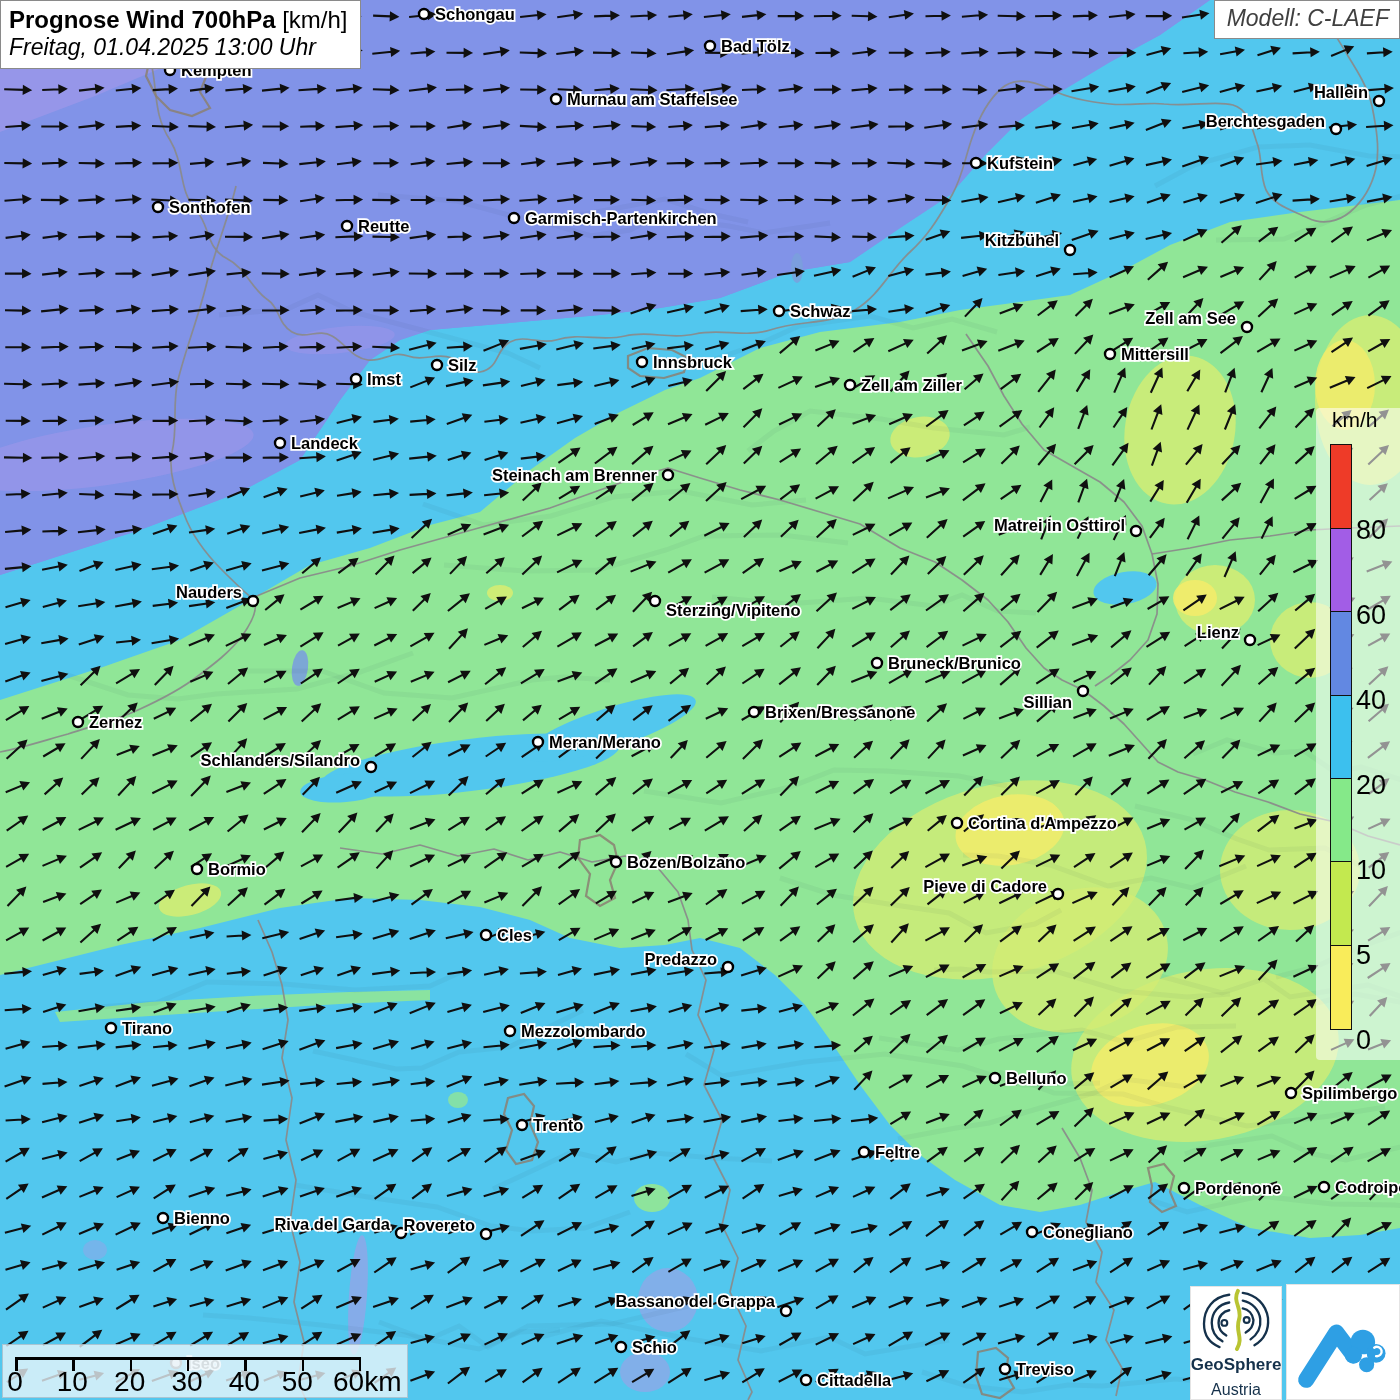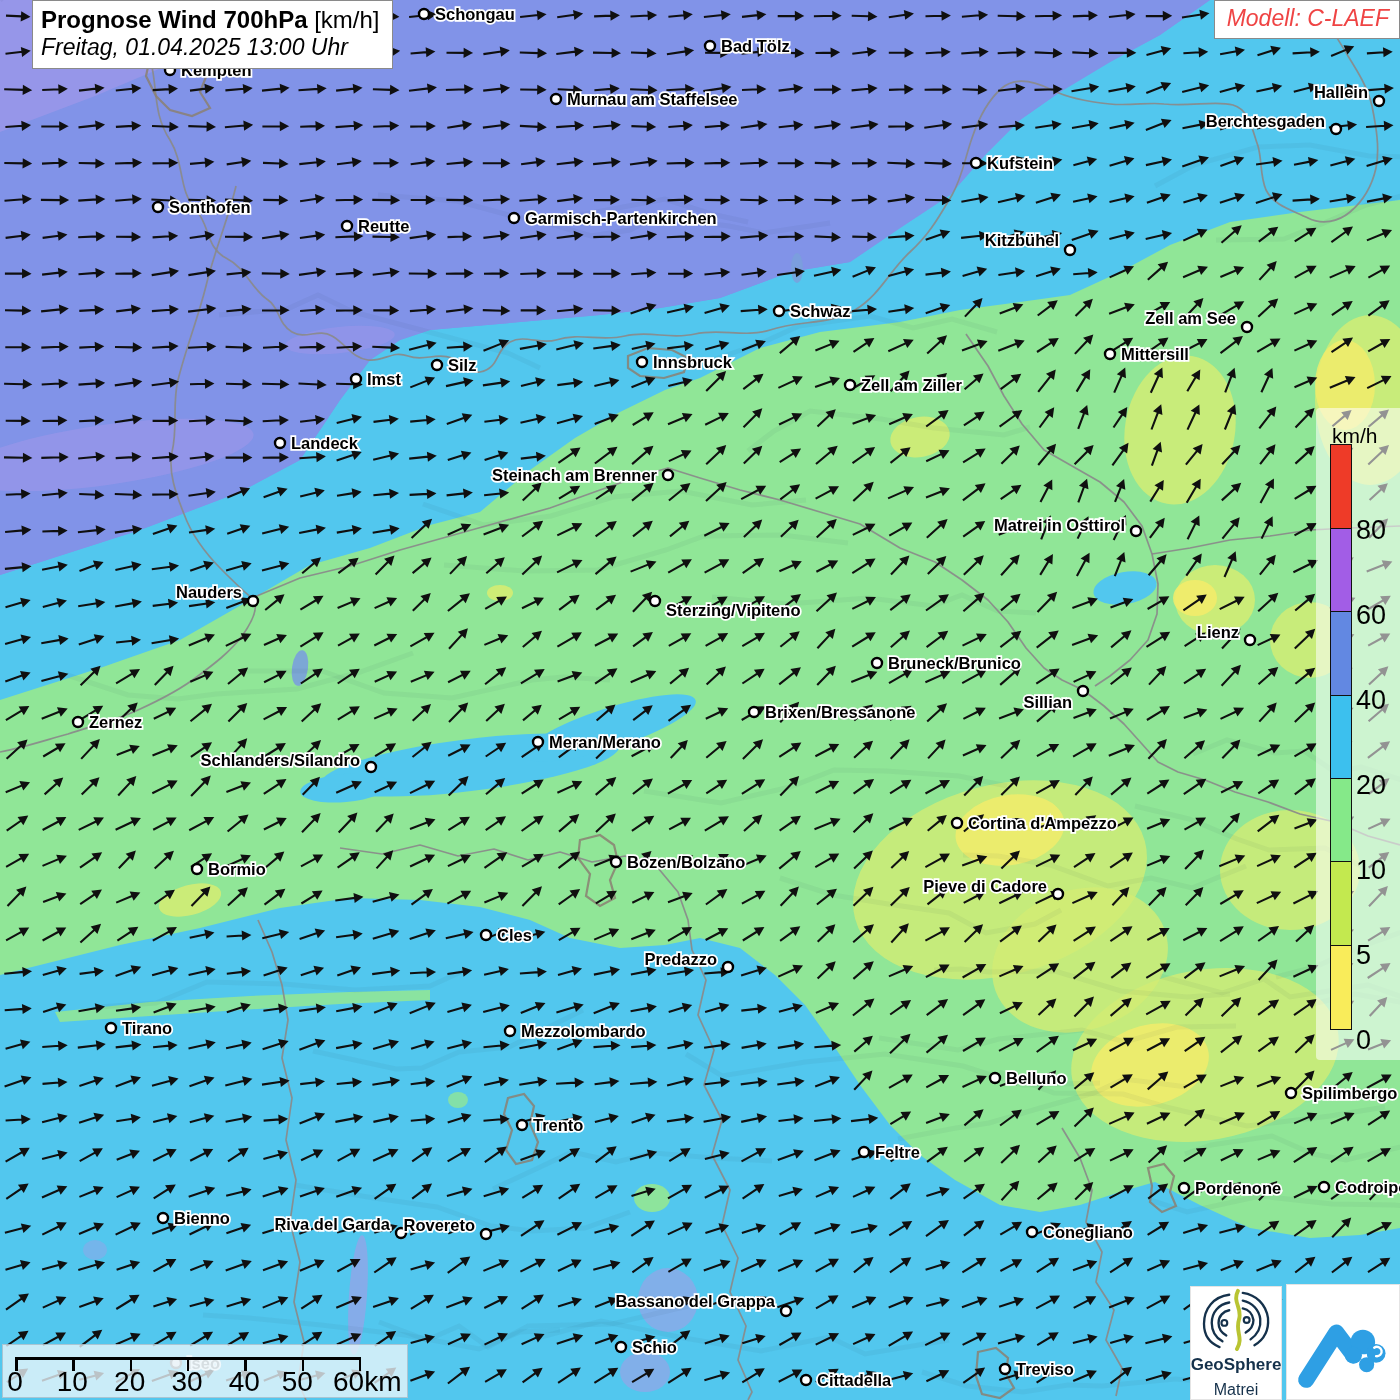--- a/index.html
+++ b/index.html
@@ -1,27 +1,27 @@
 <!DOCTYPE html>
 <html><head>
 <meta charset="utf-8">
 <style>
   html,body{margin:0;padding:0;background:#dde;}
   #stage{position:relative;width:1400px;height:1400px;overflow:hidden;
          font-family:"Liberation Sans","DejaVu Sans",sans-serif;}
   #map-svg{position:absolute;left:0;top:0;}
   .panel{position:absolute;background:#ffffff;border:1px solid #8a8a8a;box-sizing:border-box;}
-  #title-box{left:0;top:0;padding:5px 12px 7px 8px;line-height:1.18;margin-left:32px;}
+  #title-box{left:0;top:0;padding:5px 12px 7px 8px;line-height:1.18;}
   #title-box .t1{font-size:24px;font-weight:bold;color:#000;white-space:nowrap;}
   #title-box .t1 .unit{font-weight:normal;}
   #title-box .t2{font-size:23px;font-style:italic;color:#000;white-space:nowrap;}
-  #model-box{right:0;top:0;padding:4px 10px 6px 12px;font-size:23px;font-style:italic;color:#ef4444;}
+  #model-box{right:0;top:0;padding:4px 10px 6px 12px;font-size:23px;font-style:italic;color:#404040;}
   #legend-panel{position:absolute;left:1316px;top:408px;width:84px;height:652px;
       background:rgba(255,255,255,0.55);border-radius:4px 0 0 4px;}
-  #legend-title{position:absolute;left:16px;top:16px;font-size:21px;color:#000;}
+  #legend-title{position:absolute;left:16px;top:0;font-size:21px;color:#000;}
   #legend-bar{position:absolute;left:14px;top:38px;width:22px;}
   .leg-seg{width:22px;height:85px;border:1.6px solid #111;box-sizing:border-box;margin-top:-1.6px;}
   .leg-tick{position:absolute;left:40px;width:56px;font-size:27px;color:#000;}
   #scalebar{position:absolute;left:2px;top:1344px;width:406px;height:54px;
       background:rgba(236,246,251,0.78);border:1px solid rgba(120,140,155,0.4);box-sizing:border-box;}
   .sb-line{position:absolute;top:12px;height:2.5px;background:#000;}
   .sb-tick{position:absolute;top:12px;width:2.5px;height:14px;background:#000;}
   .sb-label{position:absolute;top:21px;font-size:28px;color:#000;white-space:nowrap;}
   .logo-box{position:absolute;background:#fff;border:1px solid #e4e4e4;box-sizing:border-box;
       display:flex;flex-direction:column;align-items:center;justify-content:space-between;}
@@ -1837,21 +1837,21 @@
         <path d="M38,24 C32,25 27,30 27,37 C27,43 30,47 35,50"></path>
         <path d="M52,6 C66,8 76,18 78,32 C79,44 74,54 64,60"></path>
         <path d="M52,14 C62,16 69,24 70,33 C71,42 67,49 60,54"></path>
         <path d="M52,22 C58,23 62,28 63,34 C63,40 60,44 55,47"></path>
       </g>
       <circle cx="33" cy="37" r="3" fill="none" stroke="#15314b" stroke-width="2.2"></circle>
       <circle cx="56" cy="34" r="3" fill="none" stroke="#15314b" stroke-width="2.2"></circle>
       <path d="M47,4 C41,16 52,22 48,34 C44,46 53,52 46,64" fill="none" stroke="#b9c432" stroke-width="4" stroke-linecap="round"></path>
     </svg>
     <div class="gname">GeoSphere</div>
-    <div class="gcountry">Matrei</div>
+    <div class="gcountry">Austria</div>
   </div>
 
   <div class="logo-box" id="partner-box">
     <svg width="104" height="100" viewBox="0 0 110 100">
       <path d="M16,90 L48,40 L66,64" fill="none" stroke="#2e9fe4" stroke-width="17" stroke-linecap="round" stroke-linejoin="round"></path>
       <g fill="#2e9fe4">
         <circle cx="76" cy="50" r="13"></circle>
         <circle cx="90" cy="62" r="10"></circle>
         <circle cx="80" cy="74" r="8"></circle>
         <circle cx="66" cy="64" r="9"></circle>

